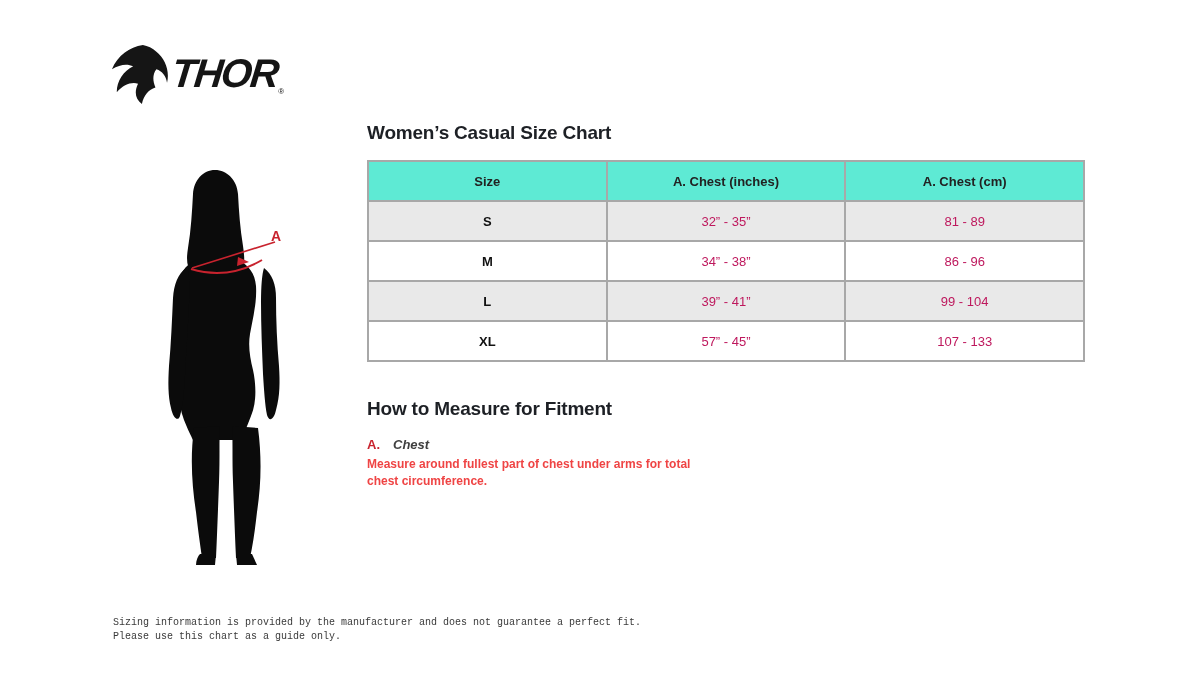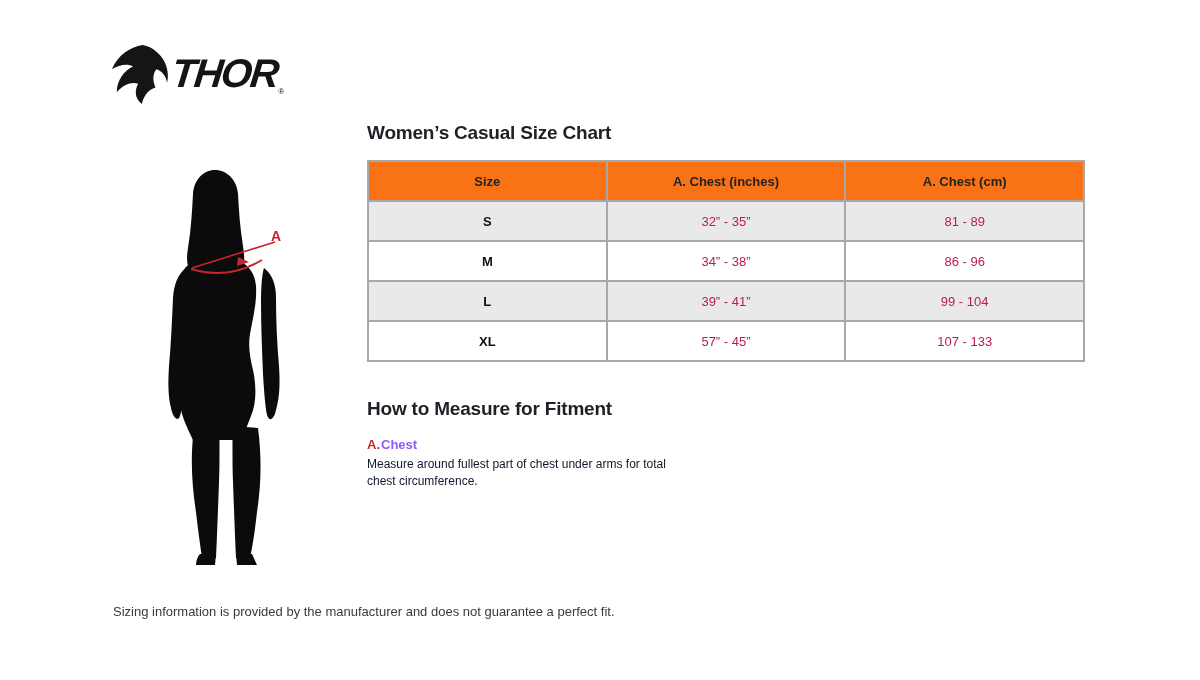--- a/index.html
+++ b/index.html
@@ -23,37 +23,37 @@
   .content { position: absolute; left: 367px; top: 122px; width: 718px; }
   .chart-title, .measure-title {
     font-size: 19px; font-weight: bold; color: #1d2025; letter-spacing: -0.2px;
   }
 
   table.size-table { width: 718px; border-collapse: collapse; margin-top: 16px; table-layout: fixed; }
   table.size-table th, table.size-table td {
     border: 2px solid #a8a8a8; height: 40px; text-align: center;
     vertical-align: middle; font-size: 13px; width: 33.33%;
   }
-  table.size-table th { background: #f97316; font-weight: bold; color: #222; }
+  table.size-table th { background: #5eead4; font-weight: bold; color: #222; }
   table.size-table tr.row-alt td { background: #e9e9e9; }
   table.size-table tr.row-plain td { background: #ffffff; }
   table.size-table td.size-col { font-weight: bold; color: #111; }
   table.size-table td.val-col { font-weight: normal; color: #be185d; }
 
   .measure-title { margin-top: 36px; }
   .measure-item { margin-top: 17px; font-size: 13px; font-weight: bold; }
   .measure-letter { color: #c8232e; }
-  .measure-name { color: #8b5cf6; margin-left: 1px; }
+  .measure-name { color: #404040; margin-left: 13px; font-style: italic; }
   .measure-desc {
-    margin-top: 4px; font-size: 12px; font-weight: normal; color: #0f172a;
+    margin-top: 4px; font-size: 12px; font-weight: bold; color: #ef4444;
     width: 330px; line-height: 1.42;
   }
 
   
-  .footer { position: absolute; left: 113px; top: 603px; font-size: 13px; color: #3a3a3a; line-height: 1.35; }
+  .footer { position: absolute; left: 113px; top: 616px; font-size: 10px; color: #3a3a3a; line-height: 1.35; font-family: Liberation Mono, monospace; }
 </style>
 </head>
 <body>
 
 <div class="logo">
   <svg class="logo-icon-svg" viewBox="0 0 60 62" aria-hidden="true">
     <path fill="#151515" d="M34,1 C20,3 8,12 2,26 C10,21 18,20 24,23 C14,28 7,38 7,50
       C14,42 22,39 29,41 C25,49 26,57 33,62 C35,53 40,47 47,45
       C44,38 44,31 48,26 C54,28 58,33 59,40 C62,28 57,15 48,8 C44,4 39,2 34,1 Z"></path>
   </svg>
@@ -136,13 +136,14 @@
 
   <div class="measure-item">
     <span class="measure-letter">A.</span><span class="measure-name">Chest</span>
     <div class="measure-desc">Measure around fullest part of chest under arms for total chest circumference.</div>
   </div>
 
 </div>
 
 <div class="footer">
   <div>Sizing information is provided by the manufacturer and does not guarantee a perfect fit.</div>
+  <div>Please use this chart as a guide only.</div>
 </div>
 
 </body></html>

